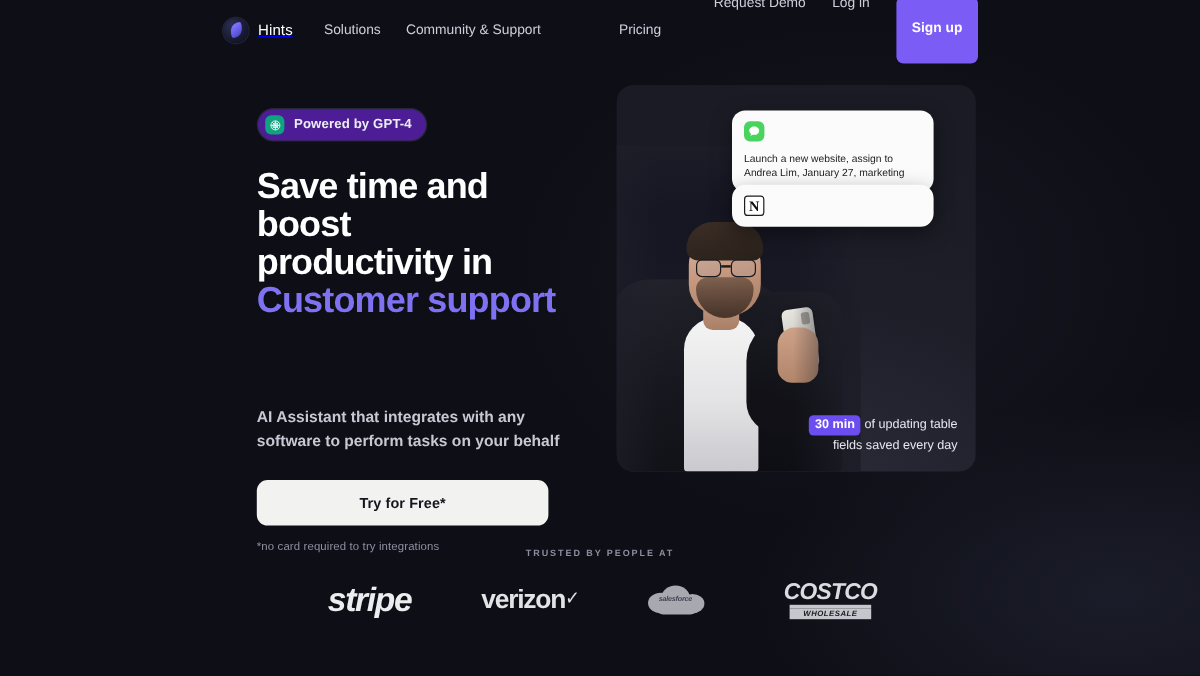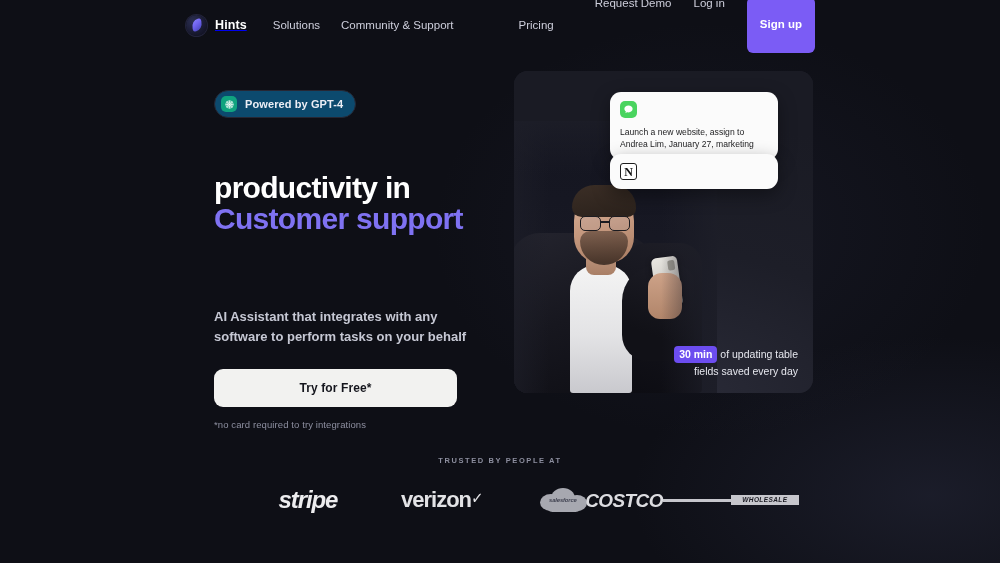--- a/index.html
+++ b/index.html
@@ -25,32 +25,32 @@
   .nav{position:absolute;left:0;top:0;width:1000px;height:50px;display:flex;align-items:center;z-index:30;}
   .nav-left{position:absolute;left:186px;display:flex;align-items:center;gap:0;}
   .brand{display:flex;align-items:center;gap:8px;margin-right:26px;}
   .brand-mark{width:21px;height:21px;border-radius:50%;
     background:radial-gradient(circle at 34% 30%, #2b2f52 0%, #15162a 70%, #0f1020 100%);
     display:flex;align-items:center;justify-content:center;position:relative;
     box-shadow:0 0 0 1px rgba(110,110,190,0.22);}
   .brand-mark .leaf{width:10px;height:12px;
     background:linear-gradient(150deg,#8f86ff 0%,#6f63f0 45%,#3f3fb0 100%);
     border-radius:70% 18% 70% 18%;transform:rotate(-12deg);}
-  .brand-name{font-size:12.5px;font-weight:700;letter-spacing:.1px;color:#fff;}
+  .brand-name{font-size:12.5px;font-weight:400;letter-spacing:.1px;color:#fff;}
   .nav-link{font-size:11.5px;color:#cdcedb;text-decoration:none;margin-right:21px;white-space:nowrap;}
   .nav-link:last-child{margin-right:0;padding-left:44px;}
   .nav-right{position:absolute;right:185px;display:flex;gap:0;}
   .nav-right .nav-link{margin-right:22px;}
   .btn-signup{background:#7b5cf5;color:#fff;font-size:11.5px;font-weight:600;
     border:none;border-radius:6px;padding:22px 13px;cursor:pointer;line-height:1;}
 
   
   .hero-left{position:absolute;left:214px;top:90px;width:270px;z-index:20;}
   .gpt-badge{display:inline-flex;align-items:center;gap:8px;
-    background:#0c4a6e;border:1px solid #262734;border-radius:999px;
+    background:#4c1d95;border:1px solid #262734;border-radius:999px;
     padding:5px 12px 5px 6px;}
   .gpt-icon{width:16px;height:16px;border-radius:5px;background:#10a37f;
     display:flex;align-items:center;justify-content:center;flex:0 0 auto;}
   .gpt-icon svg{width:11px;height:11px;display:block;}
   .gpt-text{font-size:11px;font-weight:600;color:#eceef5;letter-spacing:.1px;}
 
   .headline{margin-top:22px;font-size:30px;line-height:1.05;font-weight:700;
     letter-spacing:-0.7px;color:#ffffff;}
   .headline .accent{color:#7f72f2;display:block;}
 
@@ -130,33 +130,33 @@
   .stat-wrap{position:absolute;left:648px;top:346px;width:150px;z-index:14;
     font-size:10.5px;line-height:1.65;color:#e6e7ee;text-align:right;}
   .stat-pill{display:inline-block;background:#6c4df0;color:#fff;font-weight:700;
     border-radius:4px;padding:2px 5px;font-size:10.5px;line-height:1.2;}
 
   
   .trusted{position:absolute;left:0;top:456px;width:1000px;text-align:center;z-index:20;}
   .trusted-label{font-size:7.5px;letter-spacing:1.6px;font-weight:700;color:#8c8e9e;}
   .logos{margin-top:18px;display:flex;align-items:center;justify-content:center;gap:0;}
   .logo-cell{width:128px;display:flex;align-items:center;justify-content:center;height:34px;}
-  .lg-stripe{font-size:24px;font-weight:700;color:#ededef;letter-spacing:-1.1px;font-style:italic;}
+  .lg-stripe{font-size:28px;font-weight:700;color:#ededef;letter-spacing:-1.1px;font-style:italic;}
   .lg-verizon{font-size:22px;font-weight:700;color:#e3e3e6;letter-spacing:-1px;position:relative;}
   .lg-verizon .check{position:absolute;right:-12px;top:1px;font-size:17px;font-weight:400;
     color:#e3e3e6;transform:scaleX(0.8) rotate(6deg);}
   .lg-salesforce{width:52px;height:30px;position:relative;opacity:.82;}
   .lg-salesforce .cloud{position:absolute;background:#c9cad2;border-radius:50%;}
   .lg-salesforce .c1{left:2px;top:9px;width:22px;height:17px;}
   .lg-salesforce .c2{left:13px;top:3px;width:24px;height:21px;}
   .lg-salesforce .c3{left:29px;top:10px;width:20px;height:16px;}
   .lg-salesforce .c4{left:8px;top:14px;width:36px;height:13px;border-radius:7px;}
   .lg-salesforce .sf-word{position:absolute;left:11px;top:12px;font-size:6px;
     font-style:italic;font-weight:700;color:#4e5060;letter-spacing:-.2px;z-index:2;}
-  .lg-costco{display:flex;flex-direction:row;align-items:center;}
+  .lg-costco{display:flex;flex-direction:column;align-items:center;}
   .lg-costco .c-top{font-size:19px;font-weight:700;font-style:italic;color:#dcdce0;
     letter-spacing:-0.6px;line-height:1;}
   .lg-costco .c-bar{width:68px;height:3px;background:#c6c6cc;margin-top:1px;}
   .lg-costco .c-bot{font-size:6.5px;font-weight:700;font-style:italic;color:#1a1a22;
     letter-spacing:.4px;background:#c6c6cc;width:68px;text-align:center;line-height:1.5;}
   .lg-gett{font-size:25px;font-weight:400;color:#e9e9ed;letter-spacing:-0.6px;}
 </style>
 </head>
 <body>
 
@@ -188,21 +188,21 @@
       <svg viewBox="0 0 24 24" fill="none" stroke="#ffffff" stroke-width="1.5">
         <circle cx="12" cy="12" r="8.2"></circle>
         <circle cx="12" cy="12" r="4.6"></circle>
         <path d="M12 3.8v16.4M3.8 12h16.4M6.2 6.2l11.6 11.6M17.8 6.2L6.2 17.8"></path>
       </svg>
     </span>
     <span class="gpt-text">Powered by GPT-4</span>
   </div>
 
   <h1 class="headline">
-    <br>
+    <span>Save time and boost</span><br>
     <span>productivity in</span>
     <span class="accent">Customer support</span>
   </h1>
 
   <p class="subhead">
     <span>AI Assistant that integrates with any</span><br>
     <span>software to perform tasks on your behalf</span>
   </p>
 
   <button class="btn-try">Try for Free*</button>

